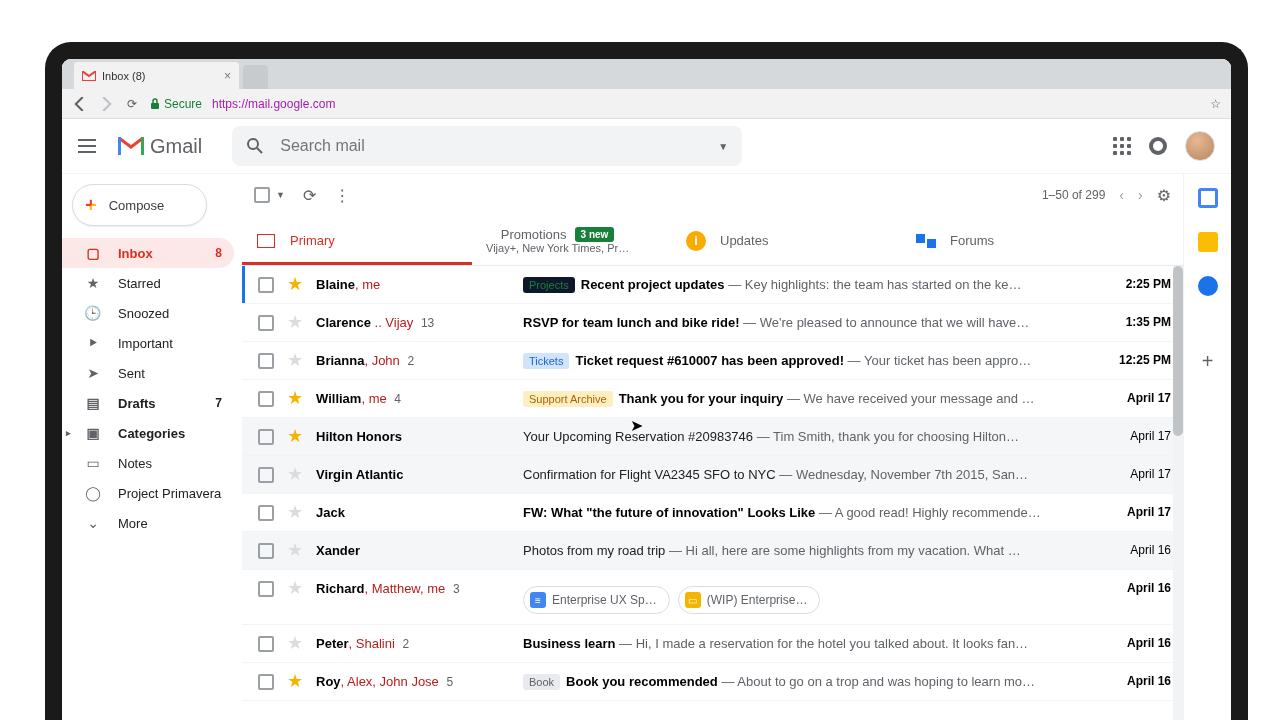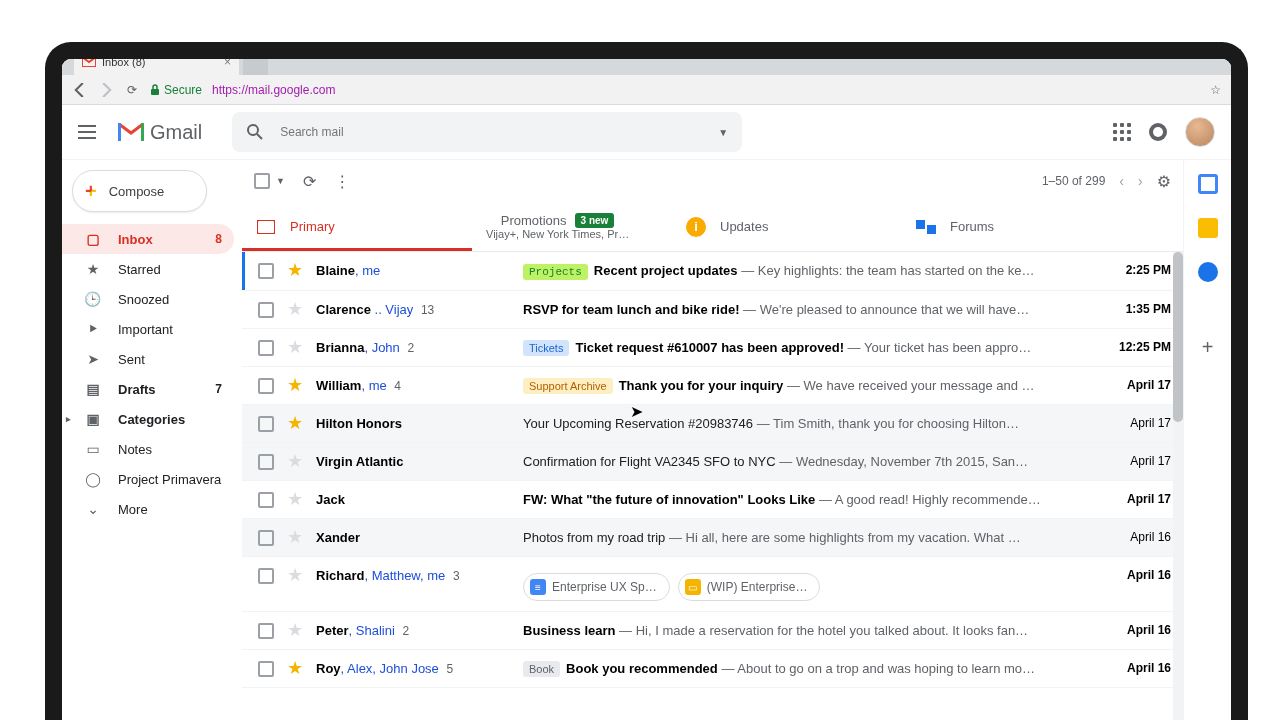--- a/index.html
+++ b/index.html
@@ -3,42 +3,42 @@
 <meta charset="utf-8">
 <style>
 * { box-sizing: border-box; margin: 0; padding: 0; font-family: Arial, Roboto, sans-serif; }
 body { background: #fff; overflow: hidden; width: 1280px; height: 720px; }
 
 
 .monitor { position: absolute; left: 45px; top: 42px; right: 32px; bottom: 0; border: 17px solid #1a1a1a; border-bottom: none; border-radius: 26px 26px 0 0; background: #f1f3f4; overflow: hidden; }
 .monitor-inner { width: 100%; height: 100%; background: #fff; display: flex; flex-direction: column; }
 
 
-.tab-bar { height: 16px; background: #d6d9dc; display: flex; align-items: flex-end; padding-left: 12px; }
+.tab-bar { height: 30px; background: #d6d9dc; display: flex; align-items: flex-end; padding-left: 12px; }
 .tab { background: #f2f2f2; height: 27px; width: 165px; border-radius: 4px 4px 0 0; display: flex; align-items: center; padding: 0 8px; font-size: 11px; color: #333; position: relative; }
 .tab .tab-fav { width: 14px; height: 14px; margin-right: 6px; display:flex;align-items:center;justify-content:center;}
 .tab .tab-close { margin-left: auto; font-size: 12px; color: #777; }
 .tab-ghost { width: 25px; height: 24px; background: #c8cbce; margin-left: 4px; border-radius: 4px 4px 0 0; }
 
 
 .addr-bar { height: 30px; background: #f2f2f2; border-bottom: 1px solid #dadce0; display: flex; align-items: center; padding: 0 10px; gap: 10px; font-size: 12px; color: #5f6368; }
 .nav-btn { width: 16px; height: 16px; display:flex;align-items:center;justify-content:center; color:#5f6368; }
 .nav-btn.disabled { color: #bdc1c6; }
 .secure { color: #188038; display: flex; align-items: center; gap: 4px; }
 .addr-url { color: #a21caf; }
 .addr-star { margin-left: auto; color:#5f6368; }
 
 
 .gm-header { height: 55px; display: flex; align-items: center; padding: 0 16px; border-bottom: 1px solid #f1f3f4; }
 .hamburger { width: 24px; height: 24px; display:flex; flex-direction:column; justify-content:center; gap:4px; margin-right: 16px;}
 .hamburger div { height: 2px; background:#5f6368; width: 18px; }
 .gm-logo { display:flex; align-items:center; gap:6px; margin-right: 30px;}
 .gm-logo-text { font-size: 20px; color:#5f6368; }
 .searchbox { flex: 0 0 510px; height: 40px; background:#f1f3f4; border-radius: 8px; display:flex; align-items:center; padding: 0 14px; gap: 16px; }
-.searchbox input { border:none; background:transparent; font-size:12px; flex:1; outline:none; }
+.searchbox input { border:none; background:transparent; font-size:16px; flex:1; outline:none; }
 .search-dd { margin-left:auto; color:#5f6368; font-size: 10px;}
 .hdr-right { margin-left:auto; display:flex; align-items:center; gap: 18px; }
 .apps-grid { width:18px;height:18px; display:grid; grid-template-columns:repeat(3,4px); grid-template-rows:repeat(3,4px); gap:3px; }
 .apps-grid div { background:#5f6368; border-radius:1px;}
 .bell { width: 18px; height:18px; border-radius:50%; background:#5f6368; position:relative; }
 .bell::after{content:''; position:absolute; top:4px; left:4px; width:10px; height:10px; background:#fff; border-radius:50%;}
 .avatar { width:30px;height:30px;border-radius:50%; background: radial-gradient(circle at 40% 30%, #e8b894, #b8875f); border:1px solid #dadce0;}
 
 
 .gm-body { flex:1; display:flex; overflow:hidden; }
@@ -84,25 +84,25 @@
 .scrollbar-thumb { width:10px; background:#c1c4c7; border-radius:5px; position:absolute; right:0; top:0; height:170px;}
 .row { display:flex; align-items:flex-start; padding: 10px 12px 10px 8px; border-bottom:1px solid #f1f3f4; gap: 12px; font-size: 13px; position:relative;}
 .row.unread { background:#fff; }
 .row.read { background:#f5f6f7; }
 .row-accent { width:3px; position:absolute; left:0; top:0; bottom:0; background:#1a73e8;}
 .row .cb { width:16px;height:16px;border:2px solid #9aa0a6;border-radius:2px; margin-left: 8px; margin-top:1px;}
 .row .star { color:#dadce0; font-size:18px; line-height:1; width:18px; text-align:center; margin-top:-1px;}
 .row .star.on { color:#f4b400; }
 .sender { width: 195px; white-space:nowrap; overflow:hidden; text-overflow:ellipsis; padding-top:1px;}
 .sender .bold { font-weight:bold; }
-.sender .light { color:#1d4ed8; }
+.sender .light { color:#b91c1c; }
 .sender .thread-n { color:#5f6368; font-size:12px; margin-left:4px;}
 .msg { flex:1; white-space:nowrap; overflow:hidden; text-overflow:ellipsis; padding-top:1px;}
 .msg .label { font-size:11px; padding: 2px 6px; border-radius:3px; margin-right:6px; display:inline-block;}
-.label-projects { background:#bef264; color:#188038;font-family:Liberation Mono, monospace; }
+.label-projects { background:#0f172a; color:#188038; }
 .label-tickets { background:#d2e3fc; color:#1967d2; }
 .label-support { background:#feefc3; color:#b06000; }
 .label-book { background:#e8eaed; color:#5f6368; }
 .msg .subj { font-weight: bold; }
 .row.read .msg .subj { font-weight: normal; color:#202124;}
 .msg .dash { color:#5f6368; }
 .msg .prev { color:#5f6368; }
 .time { width: 70px; text-align:right; font-size:12px; padding-top:1px; }
 .row.unread .time { font-weight:bold; }
 .attachments { margin-top: 6px; display:flex; gap:8px;}

